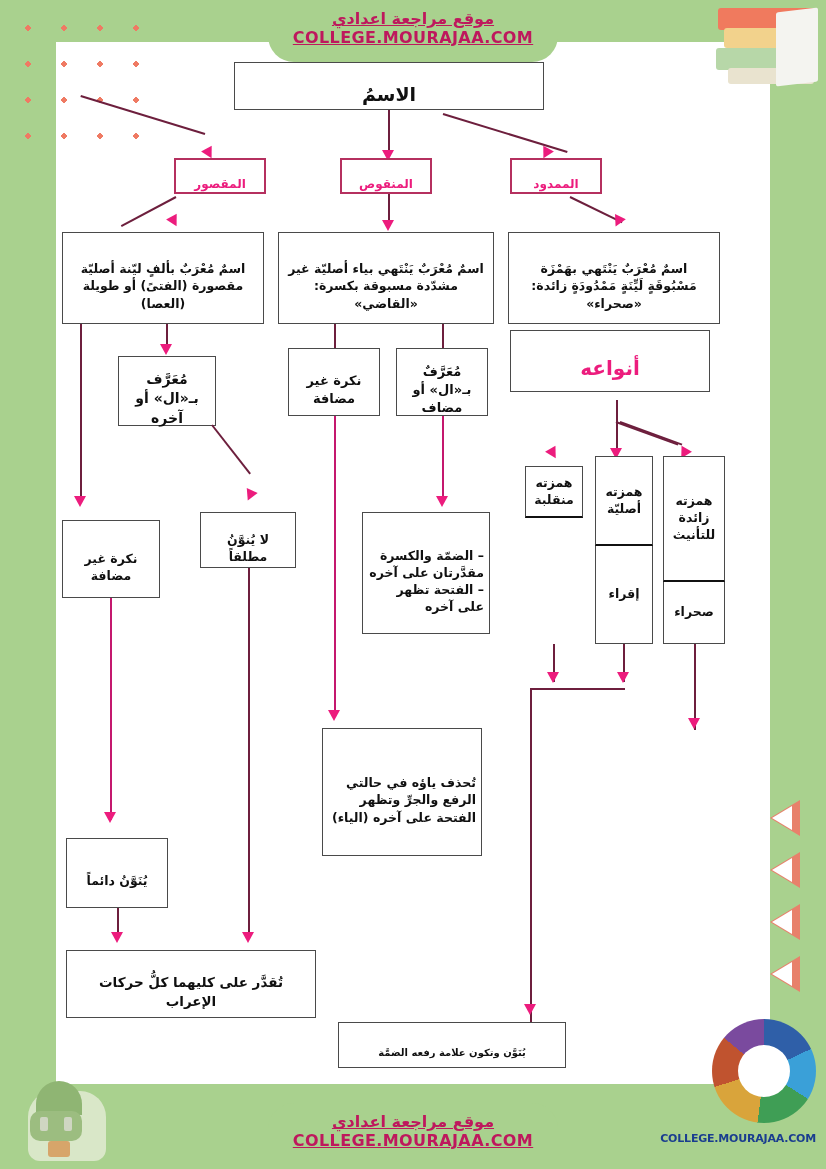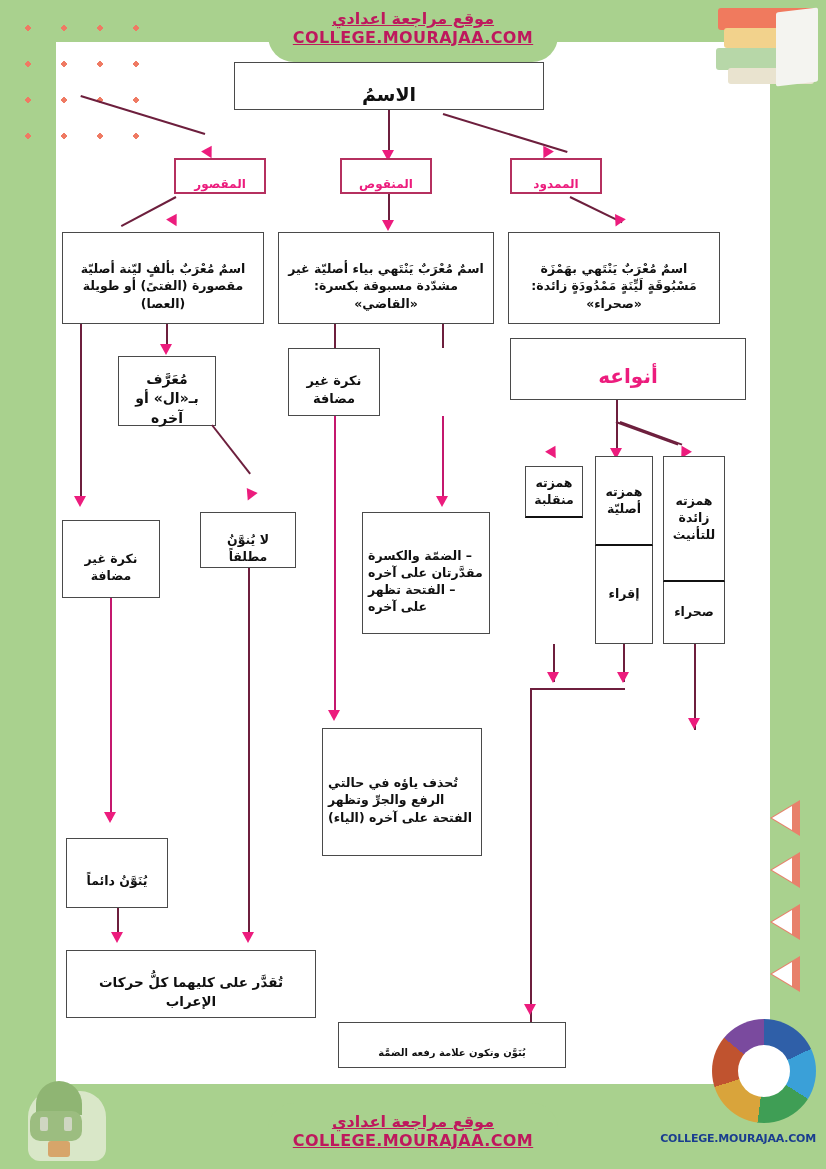--- a/index.html
+++ b/index.html
@@ -41,21 +41,21 @@
     display:flex;align-items:center;justify-content:center;text-align:center;
     color:#101010;font-weight:700;line-height:1.38;padding:3px 5px;}
   .box.pink{border:2px solid #b5305f;color:#ec1c7d;}
   .box .t{display:block;width:100%;margin-top:16px;}
 
   .title-box{font-size:19px;}
   .cat-box{font-size:12px;font-weight:700;}
   .def-box{font-size:12.5px;}
   .mid-box{font-size:14px;}
   .small-box{font-size:12.5px;}
-  .list-box{font-size:12.5px;text-align:left;}
+  .list-box{font-size:12.5px;text-align:right;}
   .anwa{font-size:20px;color:#ec1c7d;font-weight:700;}
 
   .split-top{position:absolute;box-sizing:border-box;background:#fff;border:1px solid #4a4a4a;border-bottom:2px solid #111;
     display:flex;align-items:center;justify-content:center;text-align:center;font-size:12.5px;font-weight:700;line-height:1.35;color:#101010;padding:2px;}
   .split-bot{position:absolute;box-sizing:border-box;background:#fff;border:1px solid #4a4a4a;border-top:none;
     display:flex;align-items:center;justify-content:center;text-align:center;font-size:12.5px;font-weight:700;line-height:1.35;color:#101010;padding:2px;}
 
   
   .ln{position:absolute;background:#6d1f3d;}
   .ln.v{width:1.6px;}
@@ -213,37 +213,40 @@
   <div class="box small-box" style="left:66px;top:950px;width:250px;height:68px;font-size:13.5px;">
     <span class="t">تُقدَّر على كليهما كلُّ حركات الإعراب</span>
   </div>
 
   <div class="ln v" style="left:334px;top:324px;height:24px;"></div>
   <div class="ln v" style="left:442px;top:324px;height:24px;"></div>
 
   <div class="box mid-box" style="left:288px;top:348px;width:92px;height:68px;font-size:13px;">
     <span class="t">نكرة غير مضافة</span>
   </div>
+  <div class="box mid-box" style="left:396px;top:348px;width:92px;height:68px;font-size:13px;">
+    <span class="t">مُعَرَّفٌ بـ«ال» أو مضاف</span>
+  </div>
 
   <div class="ln v pk" style="left:442px;top:416px;height:86px;"></div>
   <div class="arrow" style="left:436px;top:496px;"></div>
 
   <div class="box list-box" style="left:362px;top:512px;width:128px;height:122px;white-space:pre-line;">
     <span class="t">– الضمّة والكسرة مقدَّرتان على آخره
 – الفتحة تظهر على آخره</span>
   </div>
 
   <div class="ln v pk" style="left:334px;top:416px;height:300px;"></div>
   <div class="arrow" style="left:328px;top:710px;"></div>
 
   <div class="box list-box" style="left:322px;top:728px;width:160px;height:128px;">
     <span class="t">تُحذف ياؤه في حالتي الرفع والجرِّ وتظهر الفتحة على آخره (الياء)</span>
   </div>
 
-  <div class="box anwa" style="left:510px;top:338px;width:236px;height:62px;">
+  <div class="box anwa" style="left:510px;top:330px;width:200px;height:62px;">
     <span class="t">أنواعه</span>
   </div>
 
   <div class="ln v" style="left:616px;top:400px;height:22px;"></div>
   <div class="diag" style="left:554px;top:421px;width:66px;transform:rotate(-160deg);transform-origin:right center;"></div>
   <div class="diag" style="left:616px;top:421px;width:66px;transform:rotate(20deg);"></div>
 
   <div class="darrow" style="left:547px;top:448px;transform:rotate(-30deg);"></div>
   <div class="ln v" style="left:616px;top:420px;height:32px;"></div>
   <div class="arrow" style="left:610px;top:448px;"></div>

